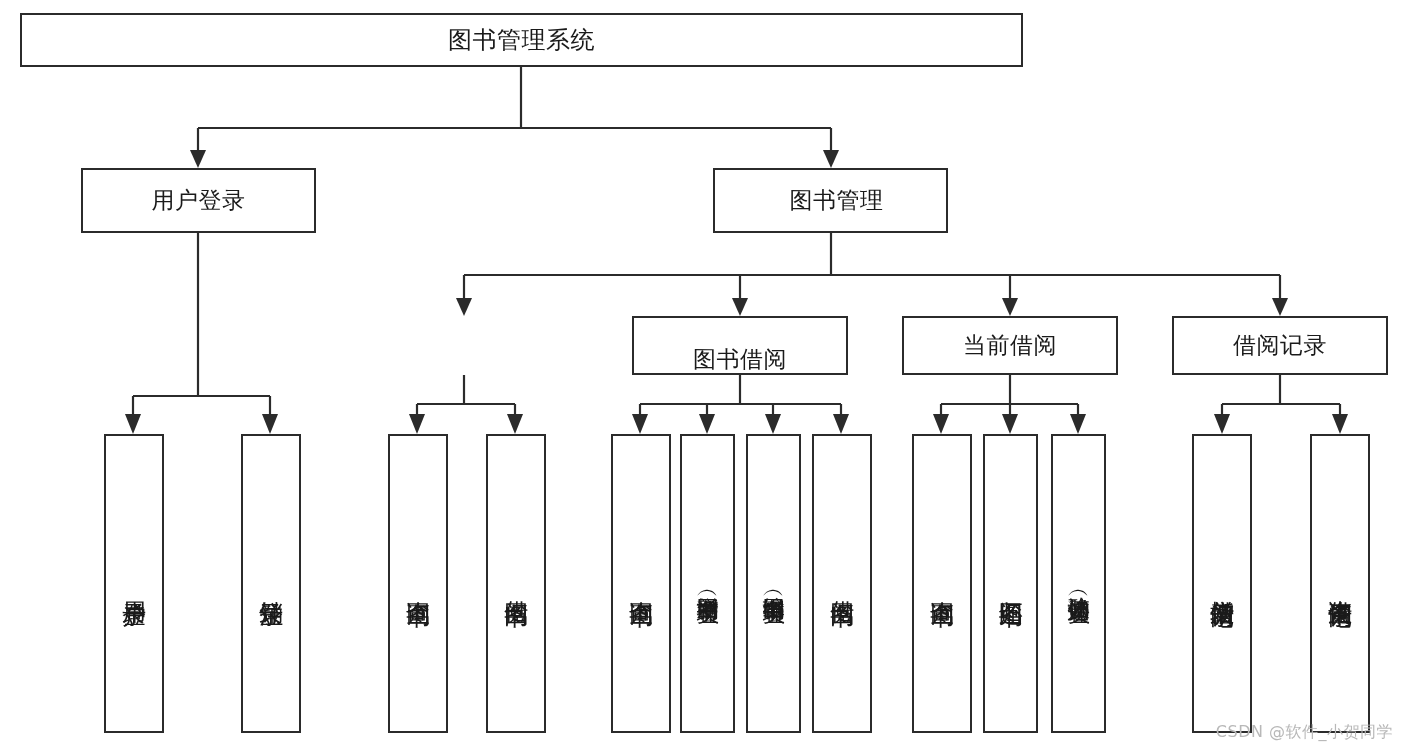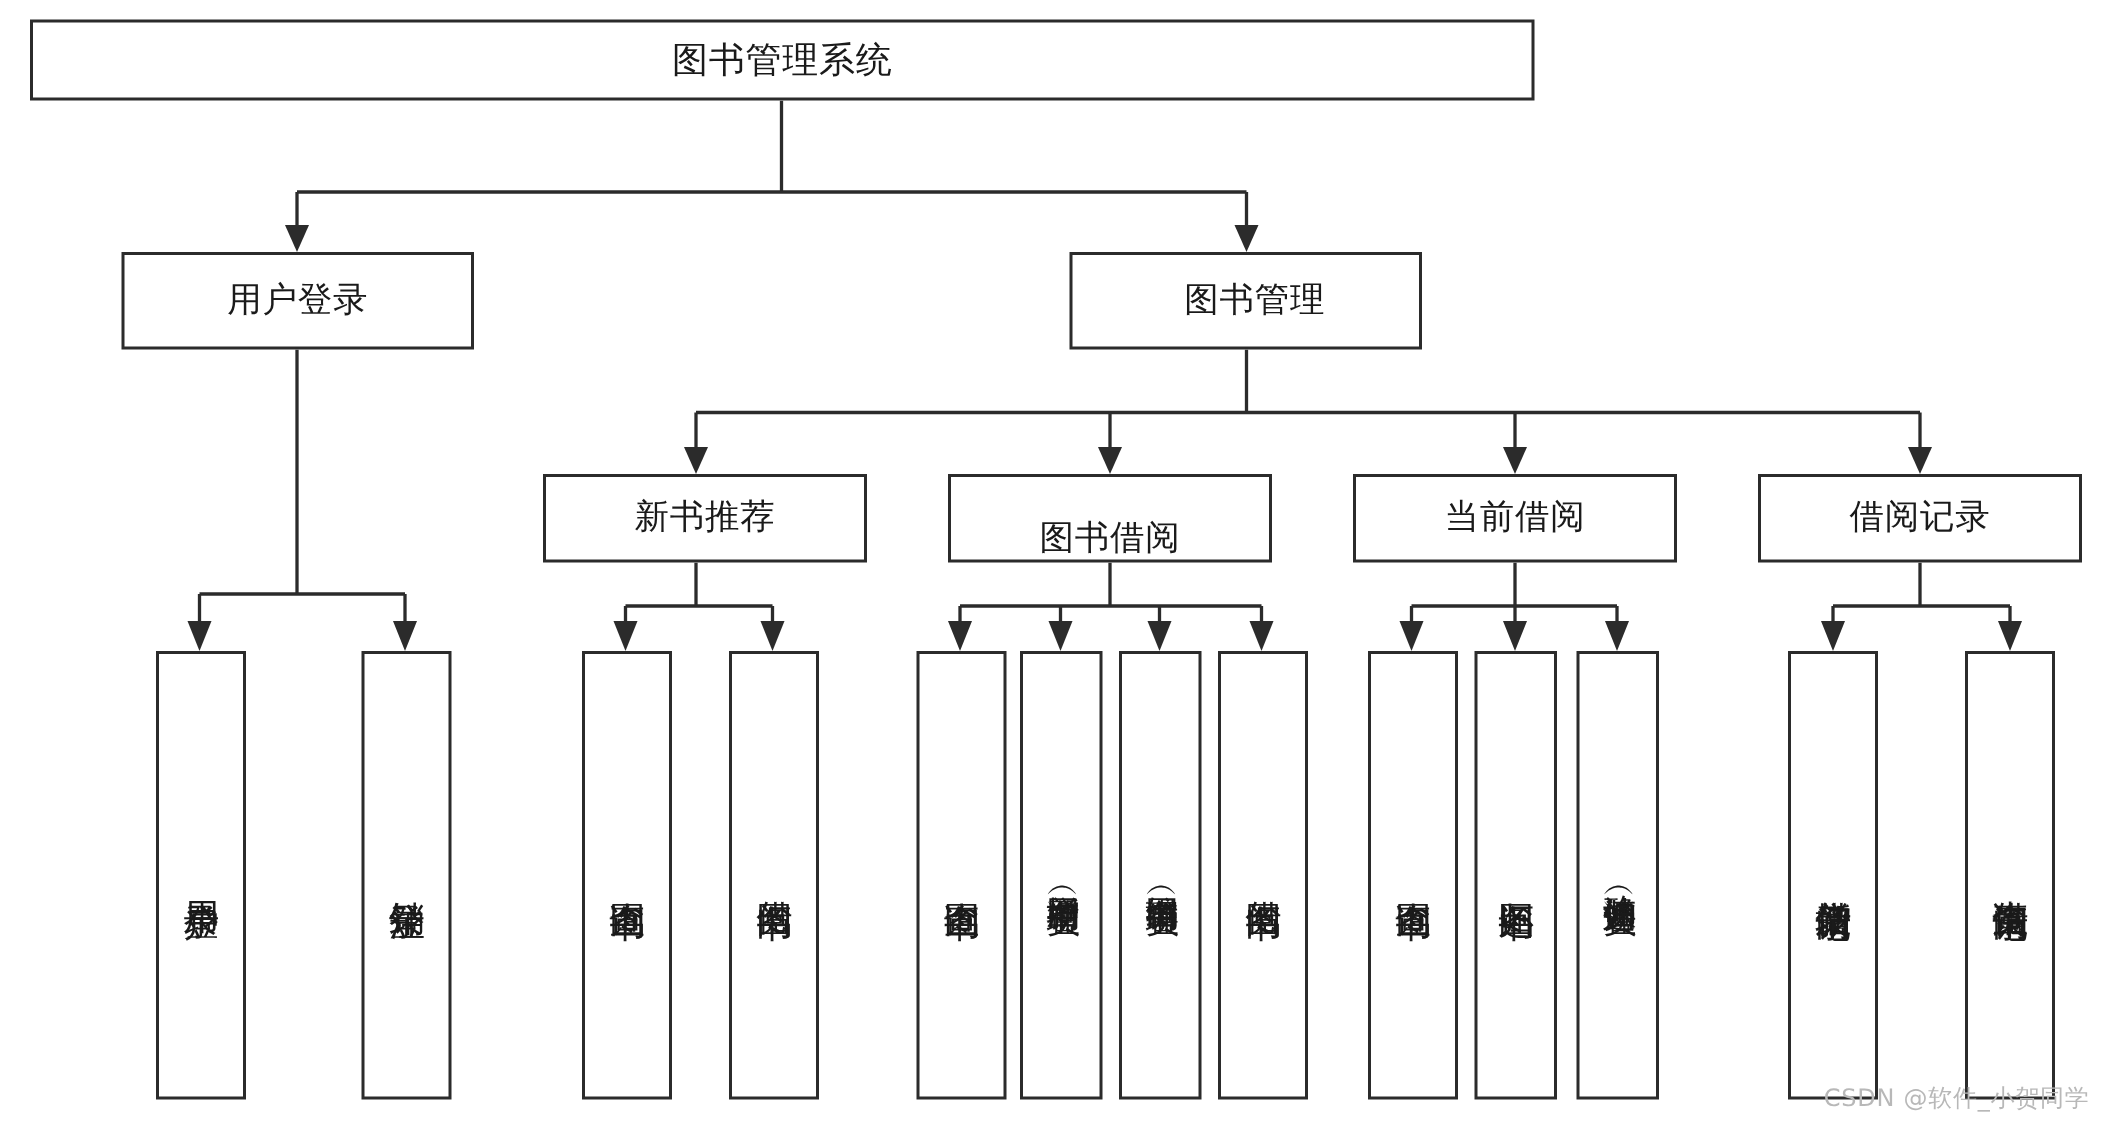--- a/index.html
+++ b/index.html
@@ -19,20 +19,21 @@
   }
   .node {
     position: absolute;
     box-sizing: border-box;
     background: #ffffff;
     border: 2px solid #2b2b2b;
     display: flex;
     align-items: center;
     justify-content: center;
     color: #1a1a1a;
+    font-family: Liberation Serif, serif;
   }
   .node .label {
     display: block;
     text-align: center;
     line-height: 1.12;
     letter-spacing: 0.5px;
   }
   
   .node.h .label {
     font-size: 23px;
@@ -156,23 +157,20 @@
     <span class="label">图书管理系统</span>
   </div>
 
   <div class="node h" style="left:81px; top:168px; width:235px; height:65px;">
     <span class="label">用户登录</span>
   </div>
   <div class="node h" style="left:713px; top:168px; width:235px; height:65px;padding-left:12px;">
     <span class="label">图书管理</span>
   </div>
 
-  <div class="node h" style="left:362px; top:316px; width:216px; height:59px;">
-    <span class="label">新书推荐</span>
-  </div>
   <div class="node h" style="left:632px; top:316px; width:216px; height:59px;align-items:flex-end;">
     <span class="label">图书借阅</span>
   </div>
   <div class="node h" style="left:902px; top:316px; width:216px; height:59px;">
     <span class="label">当前借阅</span>
   </div>
   <div class="node h" style="left:1172px; top:316px; width:216px; height:59px;justify-content:center;">
     <span class="label">借阅记录</span>
   </div>
 

